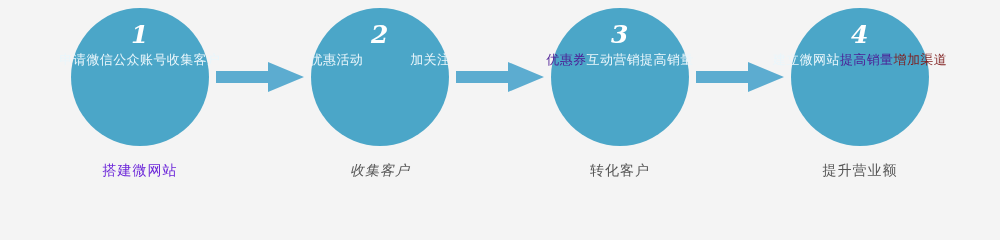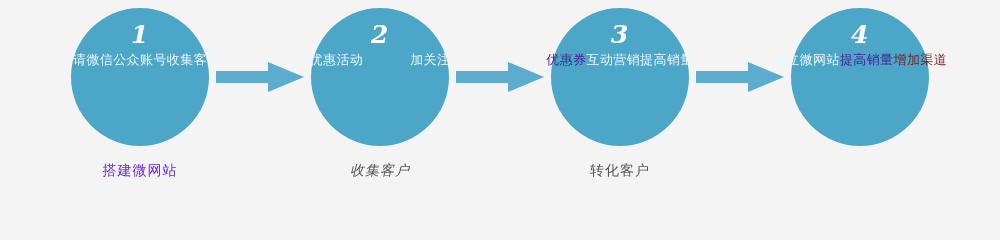--- a/index.html
+++ b/index.html
@@ -159,15 +159,16 @@
 
   <div class="step">
     <div class="circle" style="background: rgb(75, 166, 200);">
       <div class="step-number" style="color: rgb(255, 255, 255);">4</div>
       <div class="circle-lines">
         <div class="circle-line" style="color: rgb(234, 246, 251);">建立微网站</div>
         <div class="circle-line" style="color: #4c1d95;">提高销量</div>
         <div class="circle-line" style="color: #7f1d1d;">增加渠道</div>
       </div>
     </div>
+    <div class="caption" style="color: rgb(85, 85, 85);">提升营业额</div>
   </div>
 
 </div>
 
 </body></html>

